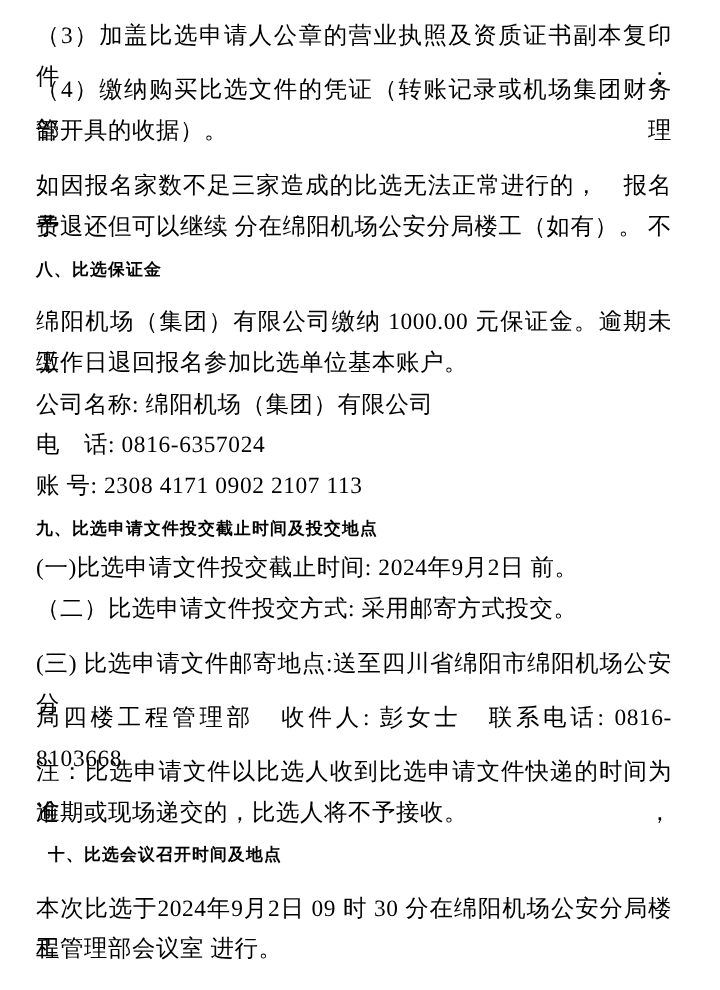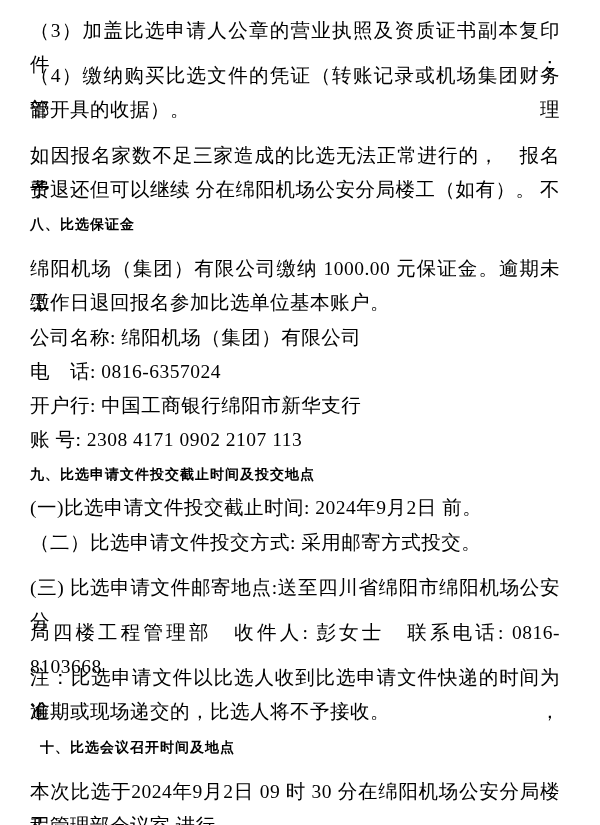--- a/index.html
+++ b/index.html
@@ -49,21 +49,20 @@
   <div class="line fill">（3）加盖比选申请人公章的营业执照及资质证书副本复印件；</div>
   <div class="line fill">（4）缴纳购买比选文件的凭证（转账记录或机场集团财务管理</div>
   <div class="line">部开具的收据）。</div>
   <div class="line fill">如因报名家数不足三家造成的比选无法正常进行的，　报名费不</div>
   <div class="line">予退还但可以继续 分在绵阳机场公安分局楼工（如有）。</div>
   <div class="line h">八、比选保证金</div>
   <div class="line fill">绵阳机场（集团）有限公司缴纳 1000.00 元保证金。逾期未缴</div>
   <div class="line">工作日退回报名参加比选单位基本账户。</div>
   <div class="line">公司名称: 绵阳机场（集团）有限公司</div>
   <div class="line">电　话: 0816-6357024</div>
-  <div class="line">开户行: 中国工商银行绵阳市新华支行</div>
   <div class="line">账 号: 2308 4171 0902 2107 113</div>
   <div class="line h">九、比选申请文件投交截止时间及投交地点</div>
   <div class="line">(一)比选申请文件投交截止时间: 2024年9月2日 前。</div>
   <div class="line">（二）比选申请文件投交方式: 采用邮寄方式投交。</div>
   <div class="line fill">(三) 比选申请文件邮寄地点:送至四川省绵阳市绵阳机场公安分</div>
   <div class="line fill">局四楼工程管理部　收件人: 彭女士　联系电话: 0816-8103668</div>
   <div class="line fill">注：比选申请文件以比选人收到比选申请文件快递的时间为准，</div>
   <div class="line">逾期或现场递交的，比选人将不予接收。</div>
   <div class="line h ind05">十、比选会议召开时间及地点</div>
   <div class="line fill">本次比选于2024年9月2日 09 时 30 分在绵阳机场公安分局楼工</div>

